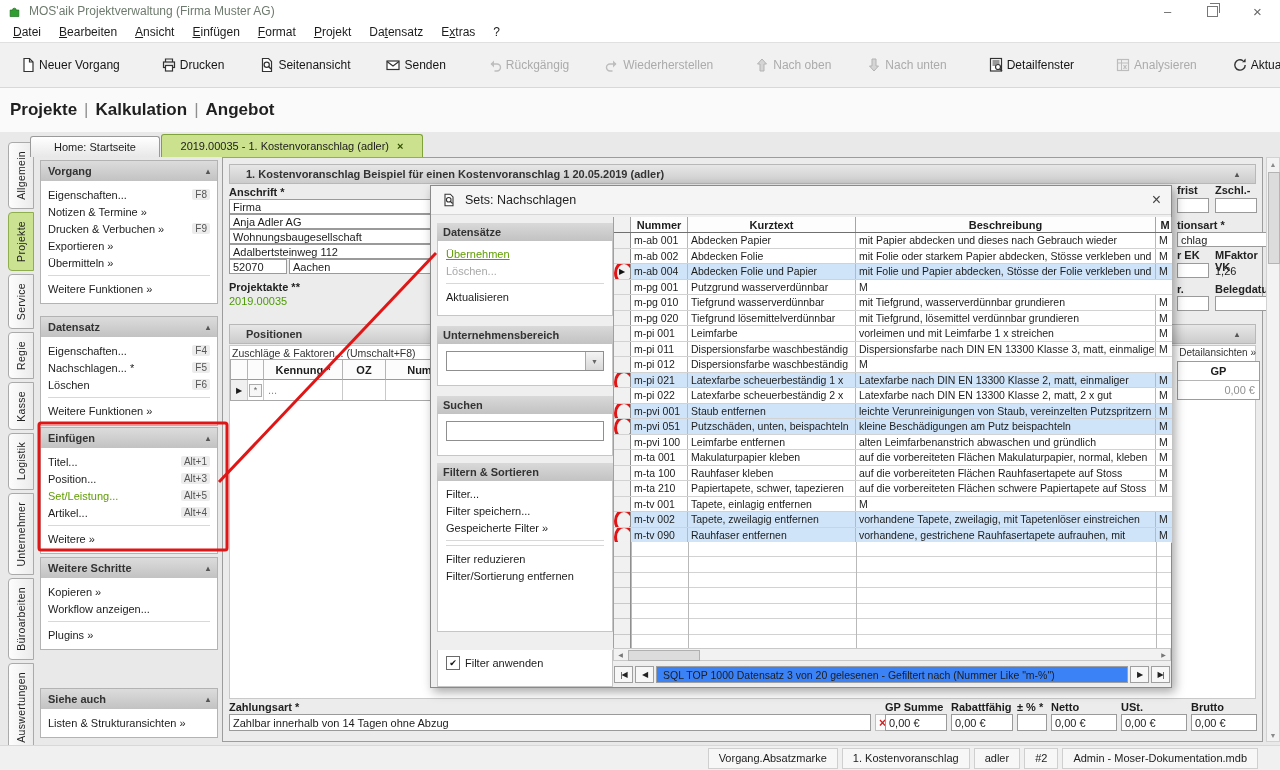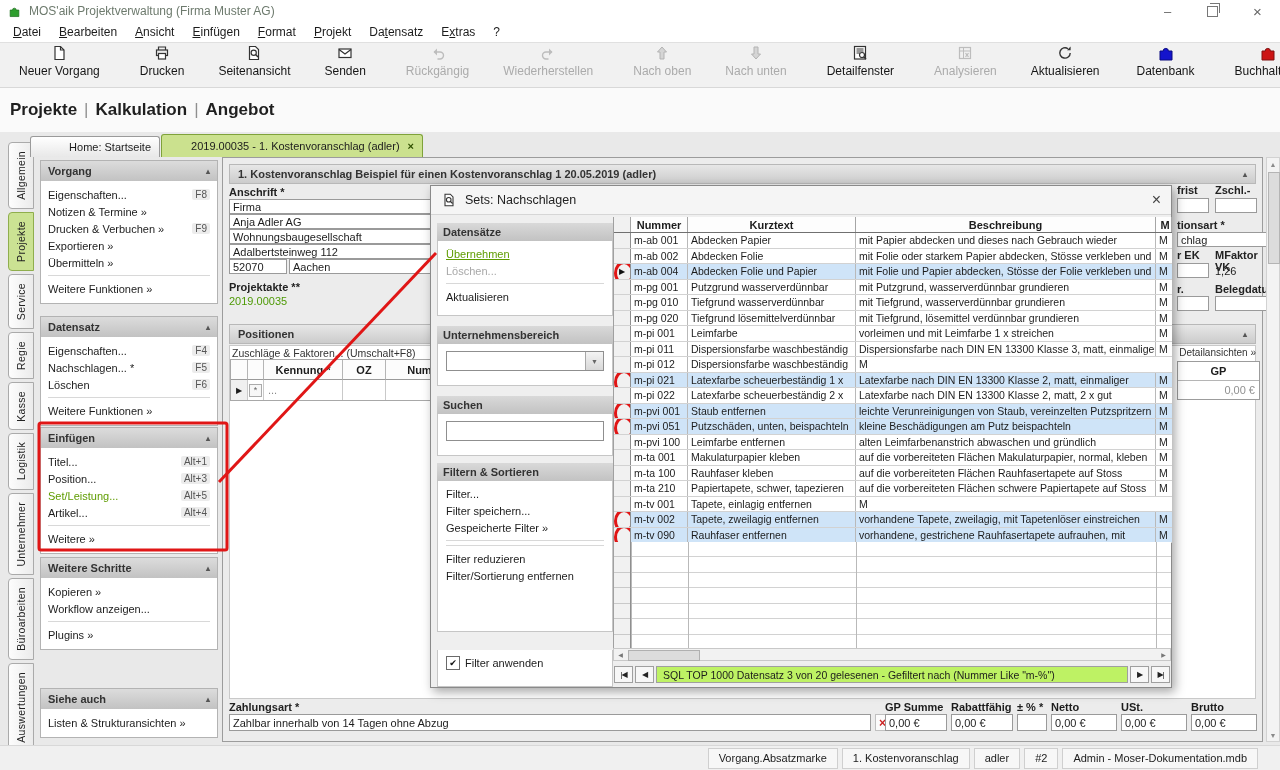--- a/index.html
+++ b/index.html
@@ -11,50 +11,50 @@
   .titlebar .appicon{margin:0 8px 0 8px;display:flex}
   .titlebar .ttext{font-size:12px;color:#6d7a6d}
   .wctls{margin-left:auto;display:flex;align-items:center}
   .wctl{width:45px;height:22px;display:flex;align-items:center;justify-content:center;color:#666;font-size:13px}
   .wrestore{width:9px;height:9px;border:1px solid #777;position:relative;background:#fff}
   .wrestore:before{content:"";position:absolute;left:2px;top:-4px;width:9px;height:9px;border:1px solid #777;border-bottom:none;border-left:none}
   .menubar{position:absolute;left:0;top:22px;width:1280px;height:20px;background:#fff;display:flex;align-items:center;padding-left:4px}
   .mitem{padding:0 9px;font-size:12px}
   .u{text-decoration:underline}
   .toolbar{position:absolute;left:0;top:42px;width:1280px;height:46px;background:#f1f1f1;border-top:1px solid #e0e0e0;border-bottom:1px solid #d8d8d8;display:flex;align-items:stretch;box-sizing:border-box;padding:0 2px}
-  .tbtn{display:flex;flex-direction:column;align-items:center;justify-content:flex-start;gap:2px;padding:1px 17px;font-size:12px;color:#161616;white-space:nowrap}
+  .tbtn{display:flex;flex-direction:row;align-items:center;justify-content:center;gap:2px;padding:1px 17px;font-size:12px;color:#161616;white-space:nowrap}
   .tbtn.disabled{color:#ababab}
   .tsep{width:1px;background:#d2d2d2;margin:5px 3px}
   .pushright{margin-left:auto}
   .bcbar{position:absolute;left:0;top:88px;width:1280px;height:44px;background:#fafafa;display:flex;align-items:center;padding-left:10px;box-sizing:border-box;font-size:17px;font-weight:bold;color:#1f1f1f}
   .bc-item.sep{color:#8f8f8f;font-weight:normal;padding:0 7px}
   
   .vtabs{position:absolute;left:8px;top:142px;width:26px;display:flex;flex-direction:column;gap:3px}
   .vtab{border:1px solid #aaaaaa;border-radius:4px 0 0 4px;background:linear-gradient(to right,#fdfdfd,#ebebeb);display:flex;align-items:center;justify-content:center;padding:8px 0;font-size:10.5px;color:#222}
   .vtab span{writing-mode:vertical-rl;transform:rotate(180deg);letter-spacing:.3px;white-space:nowrap}
   .vtab.active{background:#cbe293;border-color:#8fae4d}
   
-  .dtab{position:absolute;display:flex;align-items:center;justify-content:flex-end;border:1px solid #9a9a9a;border-bottom:none;border-radius:3px 3px 0 0;background:linear-gradient(#ffffff,#e8e8e8);font-size:11px;box-sizing:border-box;padding:0 8px;white-space:nowrap}
+  .dtab{position:absolute;display:flex;align-items:center;justify-content:center;border:1px solid #9a9a9a;border-bottom:none;border-radius:3px 3px 0 0;background:linear-gradient(#ffffff,#e8e8e8);font-size:11px;box-sizing:border-box;padding:0 8px;white-space:nowrap}
   .dtab.home{left:30px;top:136px;height:21px;width:130px}
   .dtab.active{left:161px;top:134px;height:23px;width:262px;background:#cbe18e;border-color:#7fa23a;z-index:2}
   .tclose{margin-left:8px;color:#2f4f00;font-weight:bold;font-size:11px}
   
   .spanel{position:absolute;left:40px;width:178px;background:#fff;border:1px solid #b3b3b3;box-sizing:border-box}
   .sphead{height:20px;background:linear-gradient(#dcdcdc,#c2c2c2);display:flex;align-items:center;padding:0 7px;font-weight:bold;color:#333}
   .sphead .arr{margin-left:auto;font-size:8px;color:#555}
   .spbody{padding:5px 7px 6px}
   .sb-row{display:flex;align-items:center;height:17px}
   .sb-sep{display:none}
   .sb-sep.show{display:block;border-top:1px solid #d8d8d8;margin:4px 0}
   .sb-label.green{color:#5f9c00;}
   .sb-sc{display:none}
   .sb-sc.vis{display:inline-block;margin-left:auto;background:#ececec;color:#555;font-size:10px;padding:0 3px;border-radius:2px}
   
   .mainpanel{position:absolute;left:222px;top:157px;width:1041px;height:585px;background:#ececec;border:1px solid #9c9c9c;box-sizing:border-box}
-  .fbar{position:absolute;left:6px;width:1027px;height:20px;background:linear-gradient(#e7e7e7,#cccccc);border:1px solid #b8b8b8;display:flex;align-items:center;padding:0 8px;font-weight:bold;color:#333;box-sizing:border-box}
+  .fbar{position:absolute;left:6px;width:1027px;height:20px;background:linear-gradient(#e7e7e7,#cccccc);border:1px solid #b8b8b8;display:flex;align-items:center;padding:0 16px;font-weight:bold;color:#333;box-sizing:border-box}
   .fbar .arr{margin-left:auto;font-size:8px;color:#555}
   .flabel{position:absolute;font-weight:bold;color:#222}
   .finput{position:absolute;background:#fff;border:1px solid #9a9a9a;box-sizing:border-box;padding:0 3px;display:flex;align-items:center;white-space:nowrap;overflow:hidden}
   .green{color:#4e9a06}
   .smalllink{position:absolute;font-size:10.5px;color:#333}
   
   .ptable{position:absolute;left:7px;top:201px;display:flex;flex-direction:column;background:#fff;border:1px solid #a8a8a8}
   .pth,.ptr{display:flex}
   .pth>div{height:20px;display:flex;align-items:center;justify-content:center;font-weight:bold;border-right:1px solid #b5b5b5;border-bottom:1px solid #9a9a9a;box-sizing:border-box;background:#fcfcfc;overflow:hidden;white-space:nowrap}
   .ptr>div{height:20px;display:flex;align-items:center;border-right:1px solid #c9c9c9;box-sizing:border-box;overflow:hidden}
@@ -114,21 +114,21 @@
   .circ{display:none}
   .circ.show{display:block;position:absolute;left:0px;top:-3px;width:14px;height:18px;border:3px solid #e01616;border-radius:50%;z-index:5}
   .dfiller{position:absolute;left:182px;top:356px;width:558px;height:106px;background:repeating-linear-gradient(to bottom,#ffffff 0px,#ffffff 14.5px,#d2d2d2 14.5px,#d2d2d2 15.5px);border-left:1px solid #a0a0a0;box-sizing:border-box}
   .dfiller .vline{position:absolute;top:0;width:1px;height:106px;background:#b9b9b9}
   .dfiller .selcol{position:absolute;left:0;top:0;width:17px;height:106px;background:repeating-linear-gradient(to bottom,#f1f1f1 0px,#f1f1f1 14.5px,#c9c9c9 14.5px,#c9c9c9 15.5px);border-right:1px solid #8f8f8f;box-sizing:border-box}
   .dhscroll{position:absolute;left:182px;top:462px;width:558px;height:13px;background:#f2f2f2;border:1px solid #c8c8c8;box-sizing:border-box}
   .dhscroll .harr{position:absolute;top:0;width:13px;height:11px;display:flex;align-items:center;justify-content:center;font-size:6px;color:#777}
   .hthumb{position:absolute;left:14px;top:1px;width:70px;height:9px;background:#dcdcdc;border:1px solid #b0b0b0}
   .dnav{position:absolute;left:182px;top:478px;width:558px;height:21px;background:#ededed;display:flex;align-items:center;gap:2px;padding:0 1px;box-sizing:border-box}
   .nbtn{width:19px;height:17px;background:#f7f7f7;border:1px solid #9f9f9f;display:flex;align-items:center;justify-content:center;font-size:8px;color:#222;box-sizing:border-box;letter-spacing:-1px}
-  .nstatus{flex:1;height:17px;background:#bef264;border:1px solid #9f9f9f;display:flex;align-items:center;padding:0 6px;font-size:10.5px;white-space:nowrap;overflow:hidden;box-sizing:border-box}
+  .nstatus{flex:1;height:17px;background:#3b82f6;border:1px solid #9f9f9f;display:flex;align-items:center;padding:0 6px;font-size:10.5px;white-space:nowrap;overflow:hidden;box-sizing:border-box}
   
   .anno{position:absolute;left:0;top:0;z-index:30;pointer-events:none}
   
   .statusbar{position:absolute;left:0;top:745px;width:1280px;height:25px;background:#f0f0f0;border-top:1px solid #d8d8d8;display:flex;justify-content:flex-end;align-items:center;padding-right:22px;box-sizing:border-box}
   .sseg{height:19px;border:1px solid #cfcfcf;background:#f7f7f7;display:flex;align-items:center;justify-content:center;padding:0 10px;margin-left:4px;white-space:nowrap}
   svg{display:block}
 </style>
 </head>
 <body>
 
@@ -702,21 +702,20 @@
           <div class="dcell c-m">M</div>
         </div>
 
         <div class="drow">
           <div class="dcell c-sel">
             
             
           </div>
           <div class="dcell c-n">m-pg 001</div>
           <div class="dcell c-k">Putzgrund wasserverdünnbar</div>
-          <div class="dcell c-b">mit Putzgrund, wasserverdünnbar grundieren</div>
           <div class="dcell c-m">M</div>
         </div>
 
         <div class="drow">
           <div class="dcell c-sel">
             
             
           </div>
           <div class="dcell c-n">m-pg 010</div>
           <div class="dcell c-k">Tiefgrund wasserverdünnbar</div>

